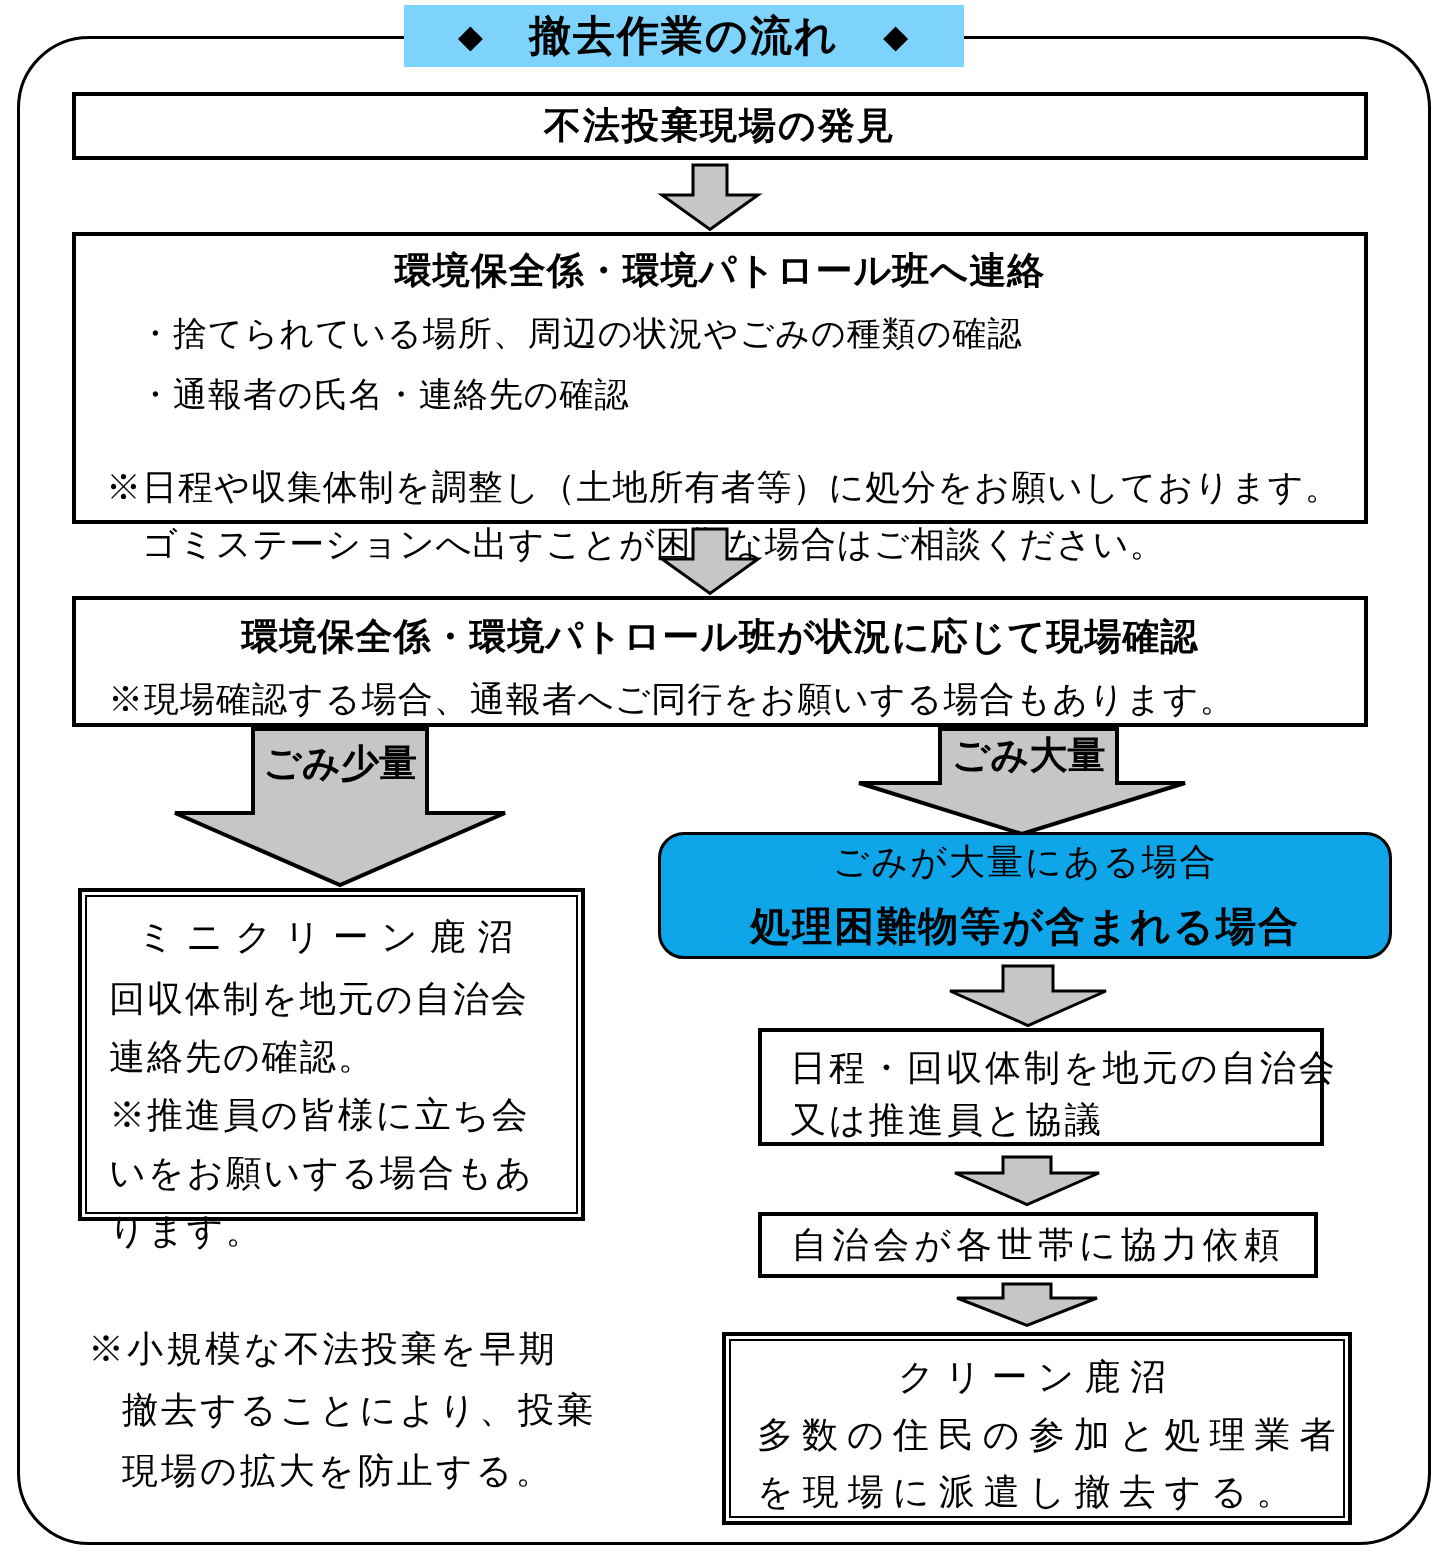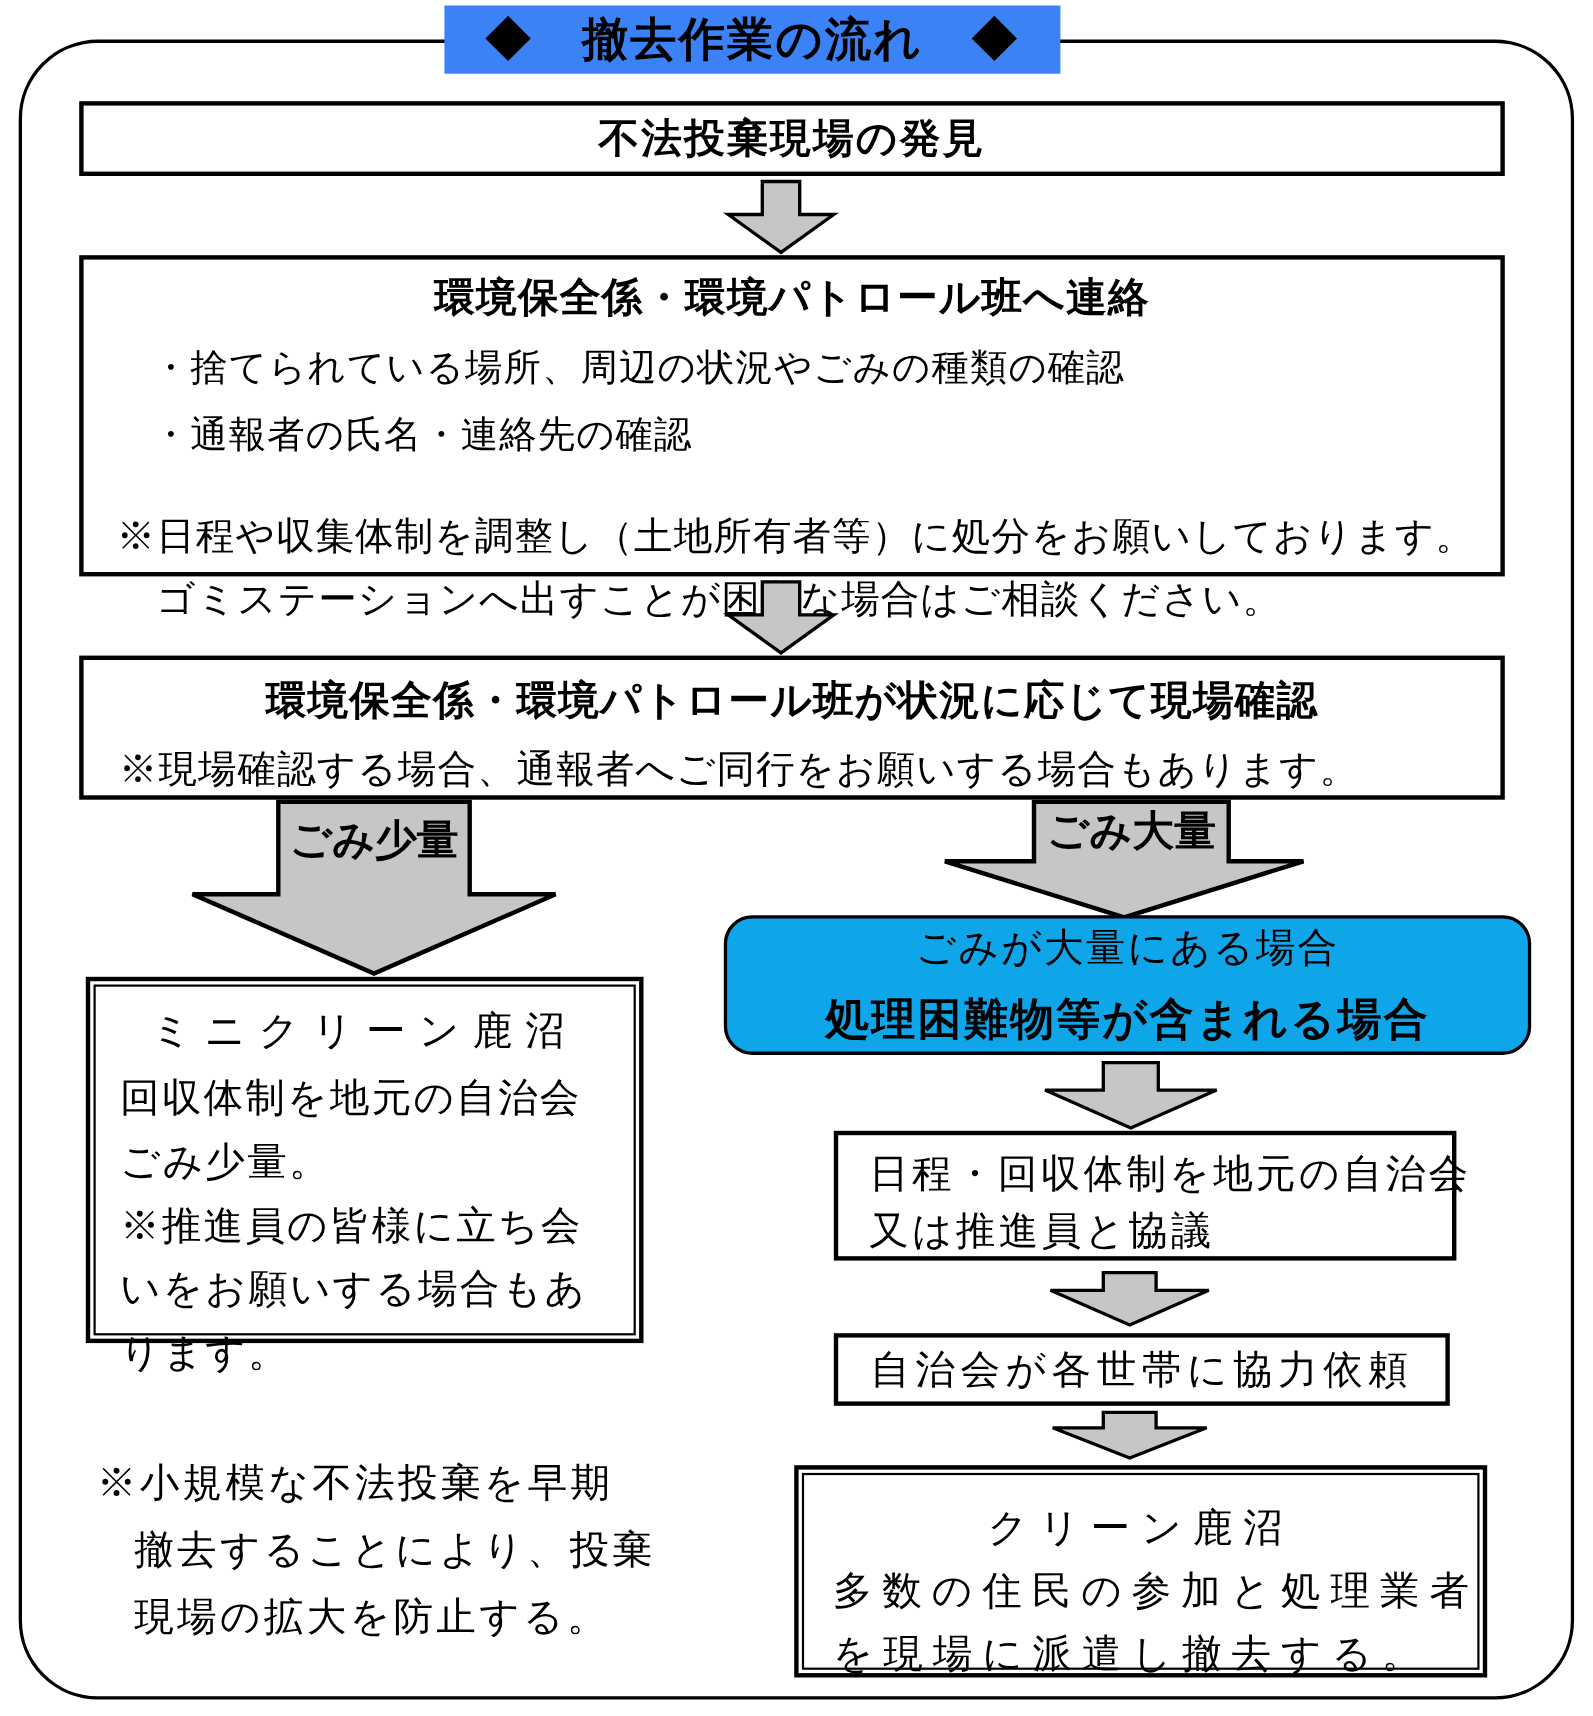--- a/index.html
+++ b/index.html
@@ -13,23 +13,23 @@
   }
   .abs{position:absolute;box-sizing:border-box;}
   
   .outer-frame{
     left:17px;top:36px;width:1414px;height:1509px;
     border:3px solid #000;border-radius:72px;
     background:transparent;
   }
   .title{
     left:404px;top:5px;width:560px;height:62px;
-    background:#3b82f6;
+    background:#7dd3fc;
     display:flex;align-items:center;justify-content:center;
-    font-family:Liberation Serif, serif;
+    font-family:Liberation Mono, monospace;
     font-weight:bold;font-size:42px;letter-spacing:2px;
     white-space:nowrap;
   }
   .box{border:4px solid #000;background:#fff;}
   .center-text{display:flex;align-items:center;justify-content:center;text-align:center;}
   .b1{left:72px;top:92px;width:1296px;height:68px;font-size:37px;letter-spacing:2px;font-weight:bold;}
   .b2{left:72px;top:232px;width:1296px;height:292px;padding-top:10px;}
   .b2-header,.b3-header{
     text-align:center;font-weight:bold;font-size:37px;letter-spacing:1px;
   }
@@ -55,21 +55,21 @@
     left:658px;top:832px;width:734px;height:127px;
     border:3px solid #000;border-radius:26px;background:#0ea5e9;
     display:flex;flex-direction:column;align-items:center;justify-content:center;
   }
   .rb-line1{font-size:36px;letter-spacing:2px;}
   .rb-line2{font-size:40px;font-weight:bold;letter-spacing:2px;margin-top:12px;}
   .consult{left:758px;top:1028px;width:566px;height:118px;padding:10px 0 0 28px;}
   .consult-line{font-size:36px;line-height:52px;letter-spacing:3px;white-space:nowrap;}
   .request{left:758px;top:1212px;width:560px;height:66px;font-size:36px;letter-spacing:5px;}
   .clean{left:722px;top:1332px;width:630px;height:193px;}
-  .clean-title{margin-top:24px;text-align:center;font-size:36px;letter-spacing:10px;}
+  .clean-title{margin-top:12px;text-align:center;font-size:36px;letter-spacing:10px;}
   .clean-line{font-size:36px;margin-left:26px;line-height:57px;letter-spacing:9px;white-space:nowrap;}
   .clean-body{margin-top:4px;}
   .footnote{left:88px;top:1318px;width:480px;}
   .fn-line{font-size:36px;line-height:61px;letter-spacing:3px;white-space:nowrap;}
   .fn-indent{padding-left:34px;}
   svg.arrow{display:block;overflow:visible;}
 </style>
 </head>
 <body>
 
@@ -112,21 +112,21 @@
   <svg class="abs arrow" style="left:857px;top:727px;" width="330" height="110" viewBox="0 0 330 110">
     <polygon points="83,2 260,2 260,56 328,56 165,107 2,56 83,56" stroke="#000" stroke-width="4" stroke-linejoin="miter" fill="#c6c6c6"></polygon>
   </svg>
   <div class="abs branch-label" style="left:940px;top:733px;width:177px;height:44px;">ごみ大量</div>
 
   <div class="abs dbox-outer mini">
     <div class="dbox-inner">
       <div class="mini-title">ミニクリーン鹿沼</div>
       <div class="mini-body">
         <div class="mini-line">回収体制を地元の自治会</div>
-        <div class="mini-line">ごみ少量。</div>
+        <div class="mini-line">連絡先の確認。</div>
         <div class="mini-line">※推進員の皆様に立ち会</div>
         <div class="mini-line">いをお願いする場合もあ</div>
         <div class="mini-line">ります。</div>
       </div>
     </div>
   </div>
 
   <div class="abs rounded-box">
     <div class="rb-line1">ごみが大量にある場合</div>
     <div class="rb-line2">処理困難物等が含まれる場合</div>

